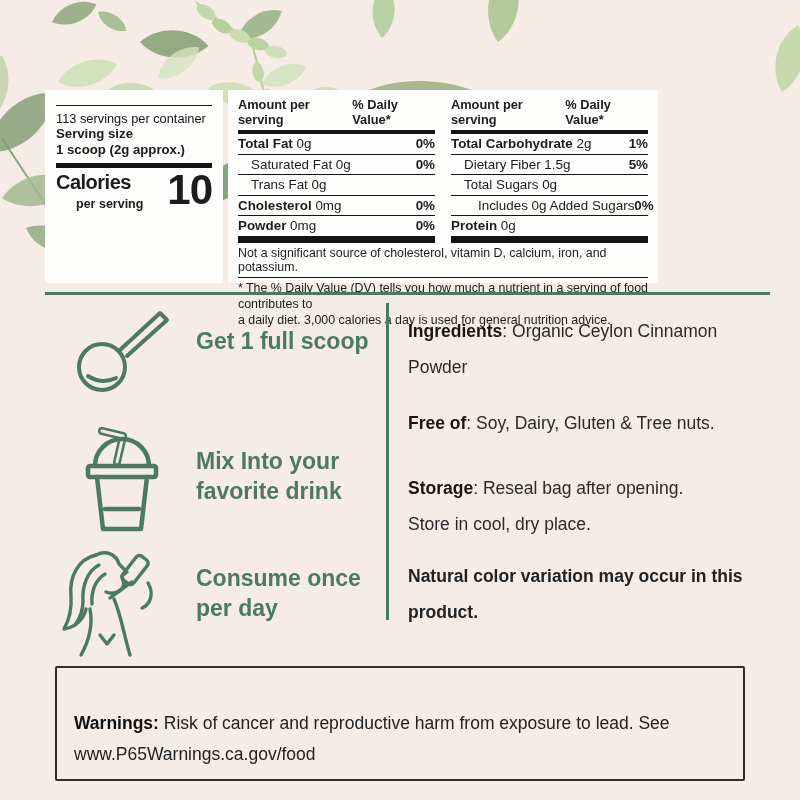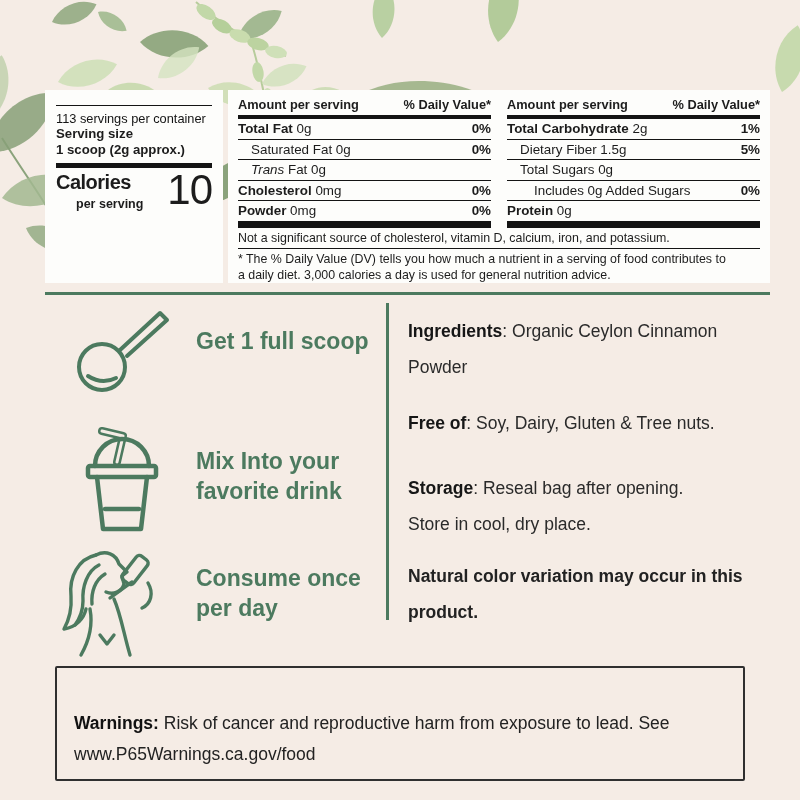--- a/index.html
+++ b/index.html
@@ -18,36 +18,36 @@
     padding:9px 11px;box-sizing:border-box;
   }
   .nf-title{font-size:33px;font-weight:bold;line-height:0.98;letter-spacing:-0.8px;color:#141414;white-space:pre-line;}
   .nf-rule{border-top:1.5px solid #141414;margin:6px 0 5px;}
   .nf-serv{font-size:12.8px;color:#141414;}
   .nf-ss{font-size:13.2px;font-weight:bold;line-height:1.22;}
   .nf-bar{height:5px;background:#141414;margin:5px 0 4px;}
   .nf-cal-row{display:flex;justify-content:space-between;align-items:flex-start;}
   .nf-cal-label{font-size:20px;font-weight:bold;line-height:1;letter-spacing:-0.5px;}
   .nf-cal-sub{font-size:12.5px;font-weight:bold;line-height:1;margin-top:6px;padding-left:20px;}
-  .nf-cal-value{font-size:42px;font-weight:normal;line-height:0.85;letter-spacing:-1px;}
+  .nf-cal-value{font-size:42px;font-weight:bold;line-height:0.85;letter-spacing:-1px;}
 
   .np-right{
-    left:228px;top:90px;width:542px;height:193px;background:#fdfdfb;z-index:2;
+    left:228px;top:90px;width:430px;height:193px;background:#fdfdfb;z-index:2;
     padding:5px 10px;box-sizing:border-box;
   }
   .cols{display:flex;gap:16px;}
   .col{flex:1;min-width:0;}
   .t-head{display:flex;justify-content:space-between;font-size:12.8px;font-weight:bold;padding:2px 0 3px;}
   .t-bar{height:4px;background:#141414;}
   .t-bar2{height:7px;background:#141414;}
   .t-row{display:flex;justify-content:space-between;font-size:13.4px;line-height:1.2;padding:2px 0 1.5px;border-bottom:1px solid #141414;}
   .t-row.last{border-bottom:none;}
   .t-row .nm{white-space:nowrap;}
   .t-row .b{font-weight:bold;}
-  .t-row .it{font-style:italic;}
+  .t-row .it{}
   .t-row .dv{font-weight:bold;}
   .ind1 .nm{padding-left:13px;}
   .ind2 .nm{padding-left:27px;}
   .note{font-size:12.4px;padding:3px 0 3px;border-bottom:1px solid #141414;}
   .foot{font-size:12.4px;line-height:1.28;padding-top:3px;white-space:pre-line;}
 
   
   .hr-green{left:45px;top:292px;width:725px;height:3px;background:#4c7a5f;z-index:2;}
   .vr-green{left:386px;top:303px;width:2.5px;height:317px;background:#4c7a5f;z-index:2;}
 

